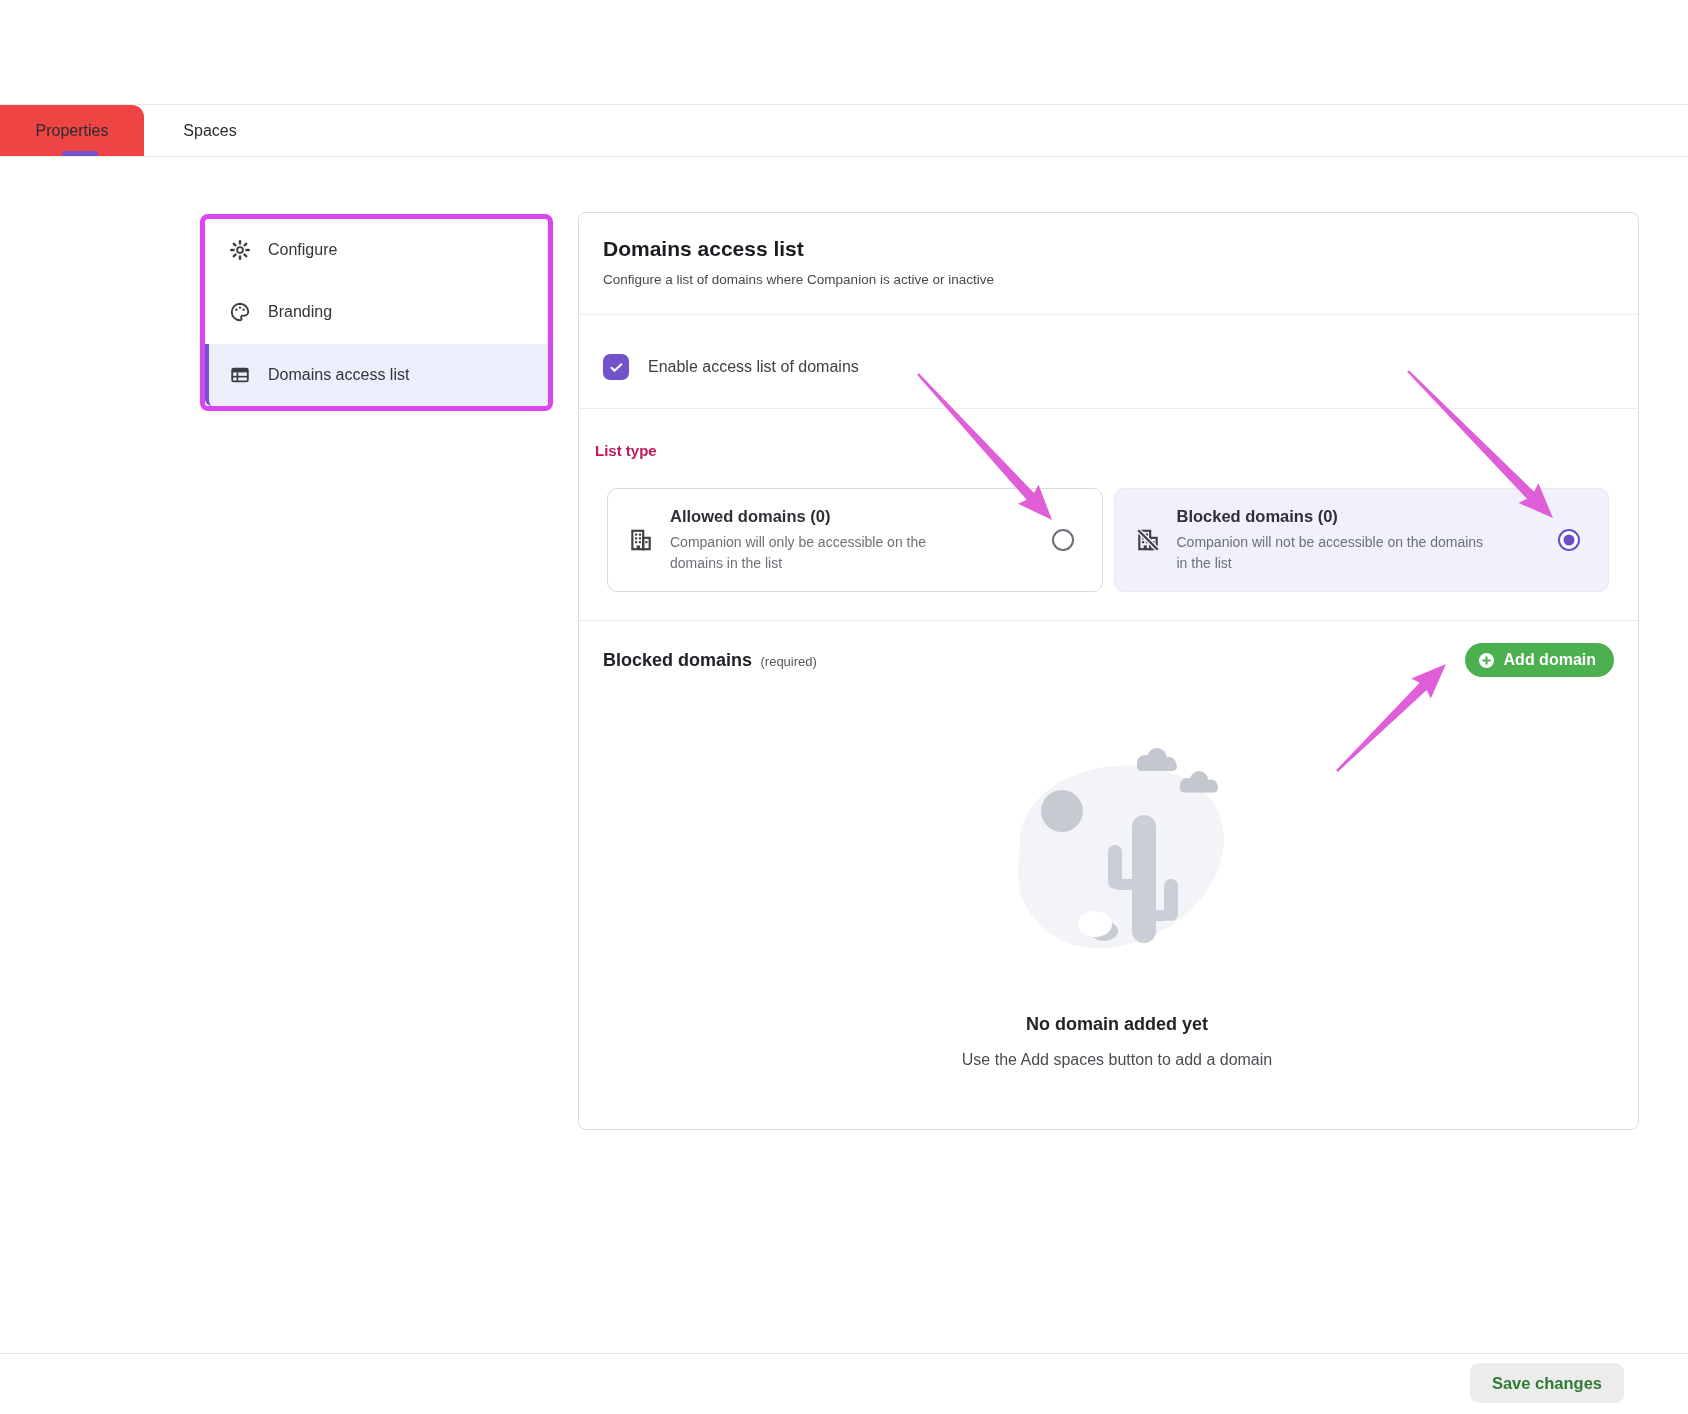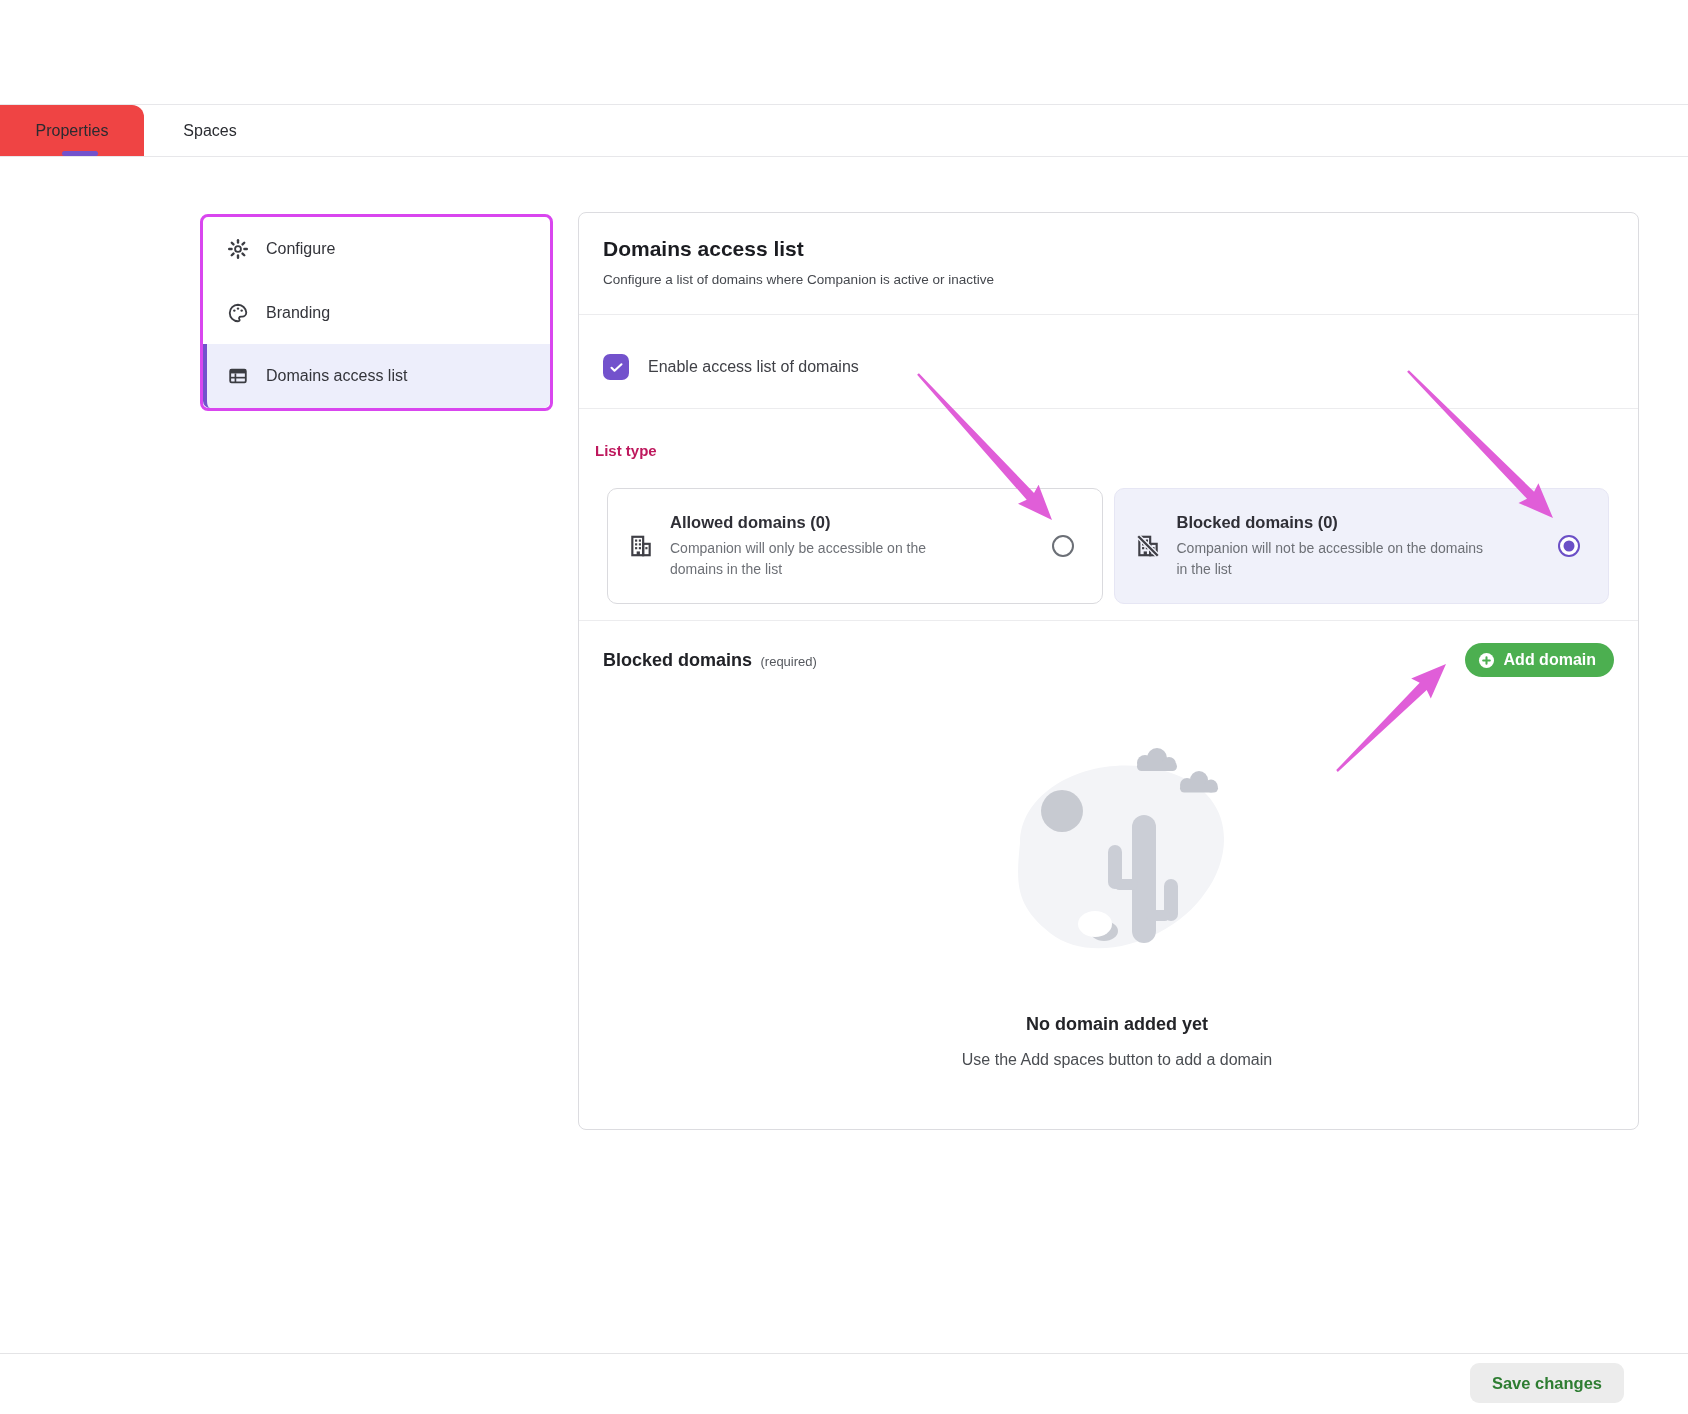--- a/index.html
+++ b/index.html
@@ -31,21 +31,21 @@
   .tab.active { width:144px; background:#ef4444; border-radius:0 12px 0 0; }
   .tab.plain { width:132px; }
   .tab-underline {
     position:absolute; left:62px; bottom:0; width:36px; height:5px;
     border-radius:3px; background:var(--accent-purple);
   }
 
   
   .side-card {
     position:absolute; left:200px; top:214px; width:353px; height:197px;
-    border:3px solid #d946ef; border-radius:8px;
+    border:5px solid #d946ef; border-radius:8px;
     display:flex; flex-direction:column; background:#fff;
   }
   .side-item {
     flex:1; display:flex; align-items:center; gap:17px;
     padding-left:24px; font-size:16px; color:#33343a; cursor:pointer;
   }
   .side-item .icon { width:22px; height:22px; color:#3b3c42; display:inline-flex; }
   .side-item.active {
     background:var(--active-nav-bg);
     border-left:4px solid var(--accent-purple);
@@ -69,21 +69,21 @@
     display:inline-flex; align-items:center; justify-content:center; cursor:pointer;
   }
   .check-label { font-size:16px; color:#3f4046;text-align:right; }
 
   .divider { position:absolute; left:0; right:0; height:1px; background:#ececee; }
   .div-2 { top:195px; }
   .div-3 { top:407px; }
 
   .list-type-h { position:absolute; left:16px; top:229px; font-size:15px; font-weight:600; color:#be185d; }
 
-  .option-row { position:absolute; left:28px; top:275px; right:29px; height:116px; display:flex; gap:11px; }
+  .option-row { position:absolute; left:28px; top:275px; right:29px; height:104px; display:flex; gap:11px; }
   .option-card {
     flex:1; border-radius:10px; display:flex; align-items:center;
     padding:0 28px 0 20px; cursor:pointer; background:#fff; border:1px solid #dadade;
   }
   .option-card.selected { background:var(--selected-card-bg); border:1px solid #e6e6f4; }
   .option-card .o-icon { width:26px; height:26px; color:#3f3f46; margin-right:16px; flex:none; }
   .option-text { width:310px; }
   .option-title { font-size:16.5px; font-weight:600; color:#2f2f36; margin-bottom:6px; }
   .option-desc { font-size:14px; line-height:1.5; color:#6d7076; }
   .radio { width:22px; height:22px; border-radius:50%; border:2px solid #6b6f76; margin-left:auto; flex:none;

